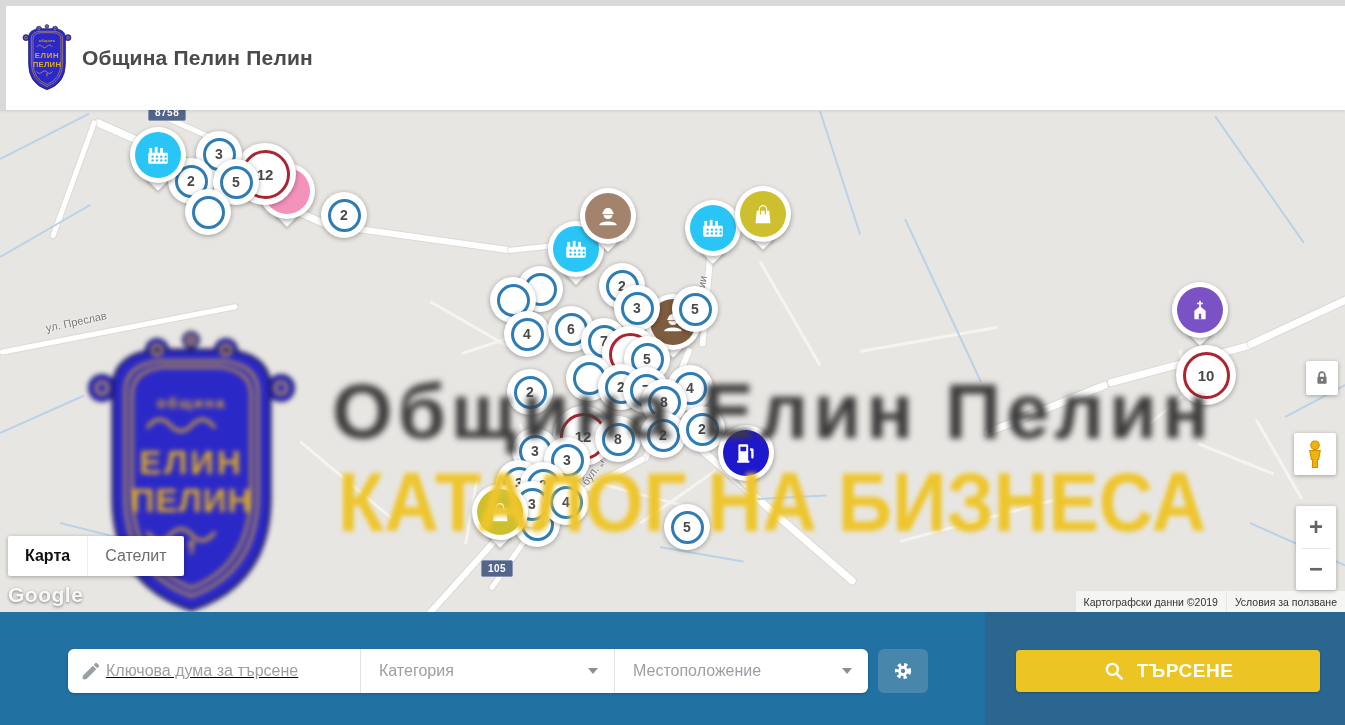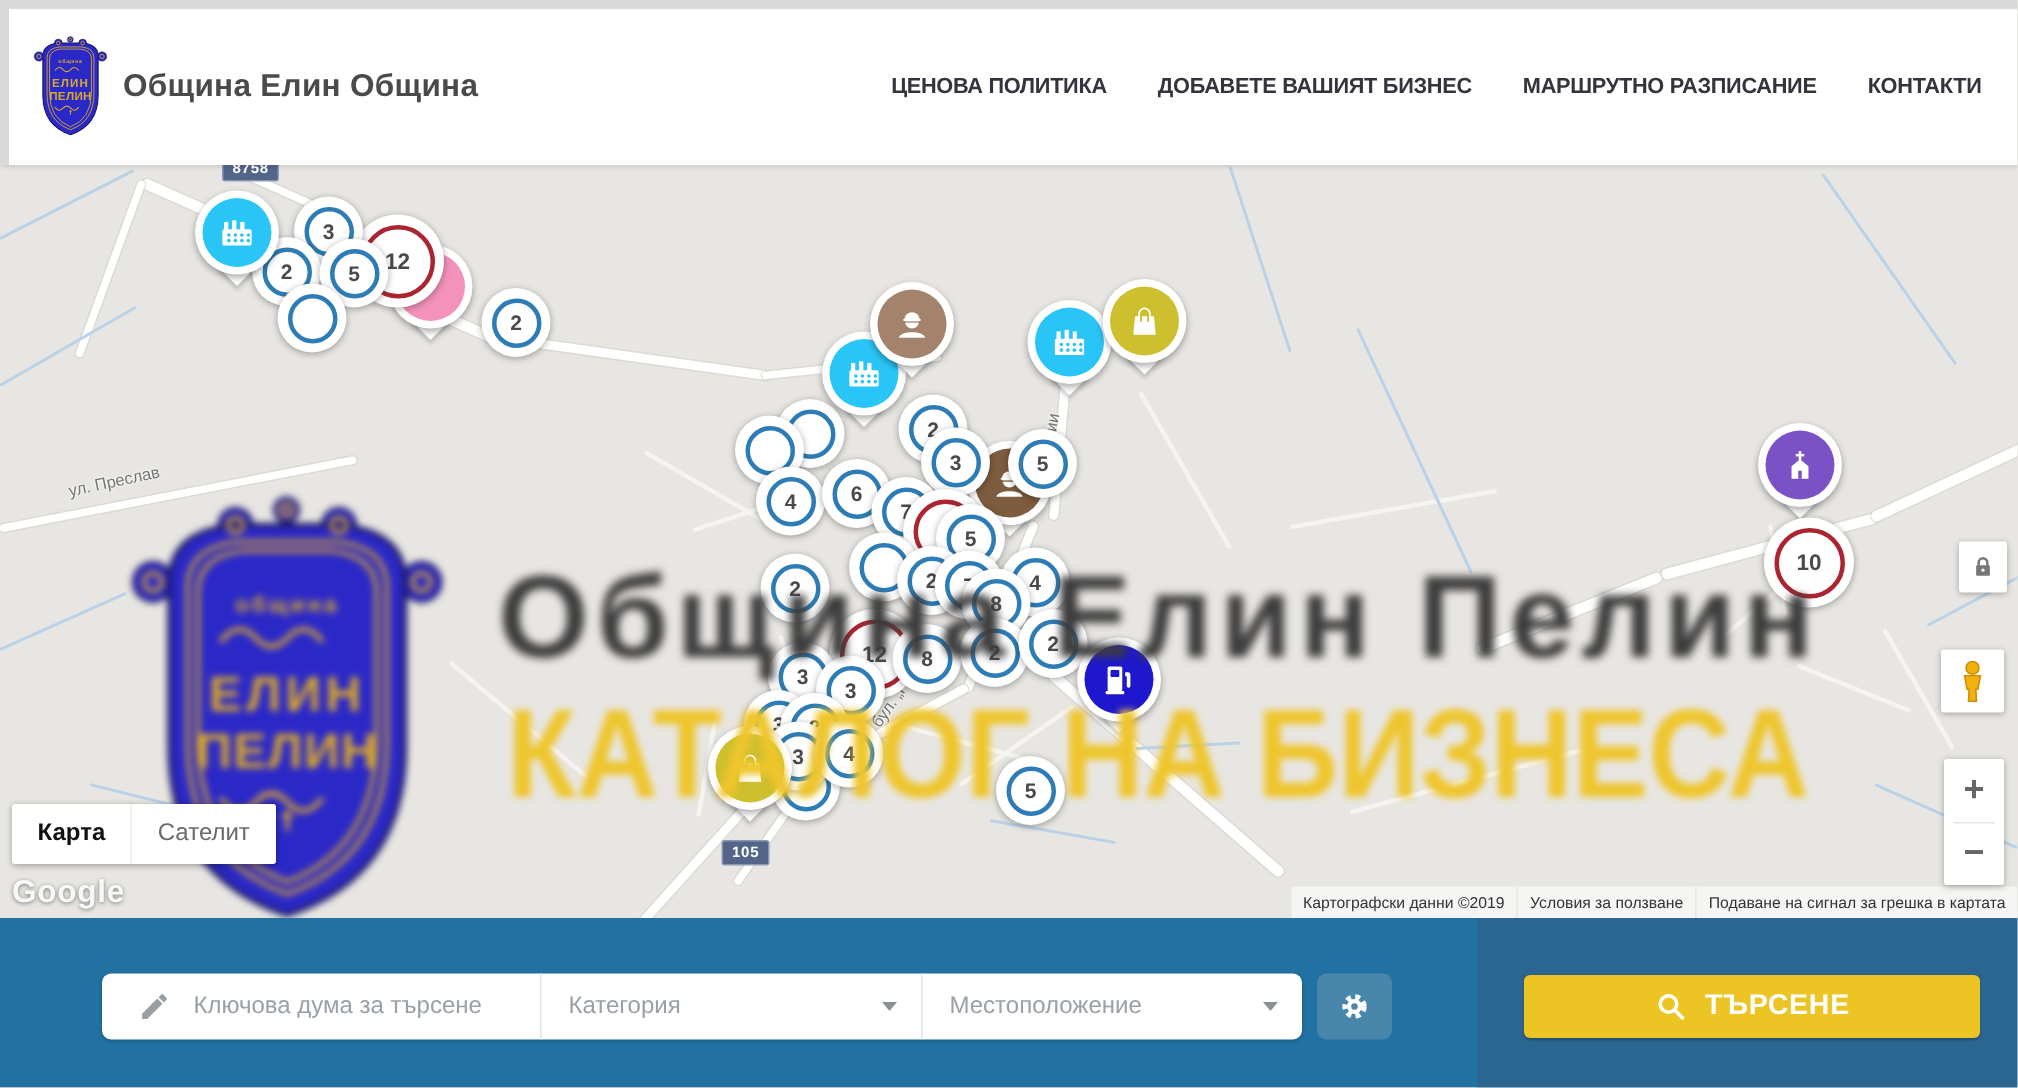--- a/index.html
+++ b/index.html
@@ -73,21 +73,21 @@
   .zoomctl .zbtn { flex:1; display:flex; align-items:center; justify-content:center; font-size:24px;
                    color:#666; cursor:pointer; font-weight:bold; }
   .zoomctl .zdiv { height:1px; background:#e6e6e6; margin:0 6px; }
 
   
   .searchbar { position:absolute; left:0; top:612px; width:1345px; height:113px; background:#2171a2; z-index:70; }
   .searchbar .right-panel { position:absolute; left:985px; top:0; width:360px; height:113px; background:#2a6690; }
   .field { position:absolute; left:68px; top:37px; width:800px; height:44px; background:#fff; border-radius:6px;
            display:flex; align-items:stretch; box-shadow:0 1px 3px rgba(0,0,0,.2); }
   .f-sec { display:flex; align-items:center; position:relative; }
-  .f-keyword { width:292px; padding-left:24px; gap:15px; }
+  .f-keyword { width:292px; padding-left:12px; gap:4px;text-decoration:underline; }
   .f-keyword input { border:none; outline:none; font-size:16px; color:#444; width:230px;
                      font-family:"Liberation Sans", sans-serif; }
   .f-keyword input::placeholder { color:#9aa0a6; }
   .f-div { width:1px; background:#e2e2e2; margin:0; }
   .f-select { flex:1; padding:0 16px 0 18px; font-size:16px; color:#9aa0a6; cursor:pointer;
               display:flex; align-items:center; justify-content:space-between; }
   .caret { width:0; height:0; border-left:5px solid transparent; border-right:5px solid transparent;
            border-top:6px solid #8a9096; }
   .gear-btn { position:absolute; left:878px; top:37px; width:50px; height:44px; background:#4886ac;
               border:none; border-radius:6px; display:flex; align-items:center; justify-content:center; cursor:pointer; }
@@ -453,21 +453,20 @@
     <div class="wm wm-line2" style="position:absolute">КАТАЛОГ НА БИЗНЕСА</div>
 
     <div class="maptype">
       <div class="mt mt-map">Карта</div>
       <div class="mt mt-sat">Сателит</div>
     </div>
     <div class="google-logo">Google</div>
     <div class="attribution">
       <span>Картографски данни ©2019</span>
       <span class="attr-link">Условия за ползване</span>
-      <span class="attr-link">Подаване на сигнал за грешка в картата</span>
     </div>
 
     <div class="sq-btn lock-btn">
       <svg width="20" height="20" viewBox="0 0 24 24">
         <path fill="none" stroke="#777" stroke-width="2" d="M8.5 11V8.5a3.5 3.5 0 0 1 7 0V11"></path>
         <rect fill="#777" x="6.5" y="10.5" width="11" height="8.5" rx="1"></rect>
         <circle fill="#fff" cx="12" cy="14.5" r="1.3"></circle>
       </svg>
     </div>
     <div class="sq-btn pegman-btn">
@@ -508,29 +507,23 @@
       <path d="M62 206 q12 16 24 2 q10 -10 20 0 q12 14 24 -2" stroke-width="3"></path>
       <path d="M103 218 l7 0 M106.5 214 l0 14" stroke-width="2.5"></path>
     </g>
     <g fill="#d9a92c" font-family="Liberation Sans, sans-serif" text-anchor="middle" font-weight="bold">
       <text x="106.5" y="82" font-size="15" letter-spacing="2">община</text>
       <text x="106.5" y="148" font-size="33" letter-spacing="3">ЕЛИН</text>
       <text x="106.5" y="186" font-size="33" letter-spacing="1">ПЕЛИН</text>
     </g>
   </svg></div>
       <div class="brand-text">
-        <span class="brand-title">Община Елин Община</span>
-      </div>
-    </div>
-    <nav class="nav">
-      <a>ЦЕНОВА ПОЛИТИКА</a>
-      <a>ДОБАВЕТЕ ВАШИЯТ БИЗНЕС</a>
-      <a>МАРШРУТНО РАЗПИСАНИЕ</a>
-      <a>КОНТАКТИ</a>
-    </nav>
+        <span class="brand-title">Община Пелин Пелин</span>
+      </div>
+    </div>
   </div>
 
   <div class="searchbar">
     <div class="right-panel"></div>
 
     <div class="field">
       <div class="f-sec f-keyword">
         <svg width="22" height="22" viewBox="0 0 24 24">
           <path fill="#98a0a6" d="M3 17.2V21h3.8L17.8 10 14 6.2 3 17.2zM20.7 7.1a1 1 0 0 0 0-1.4l-2.4-2.4a1 1 0 0 0-1.4 0L15 5.2 18.8 9z"></path>
         </svg>

